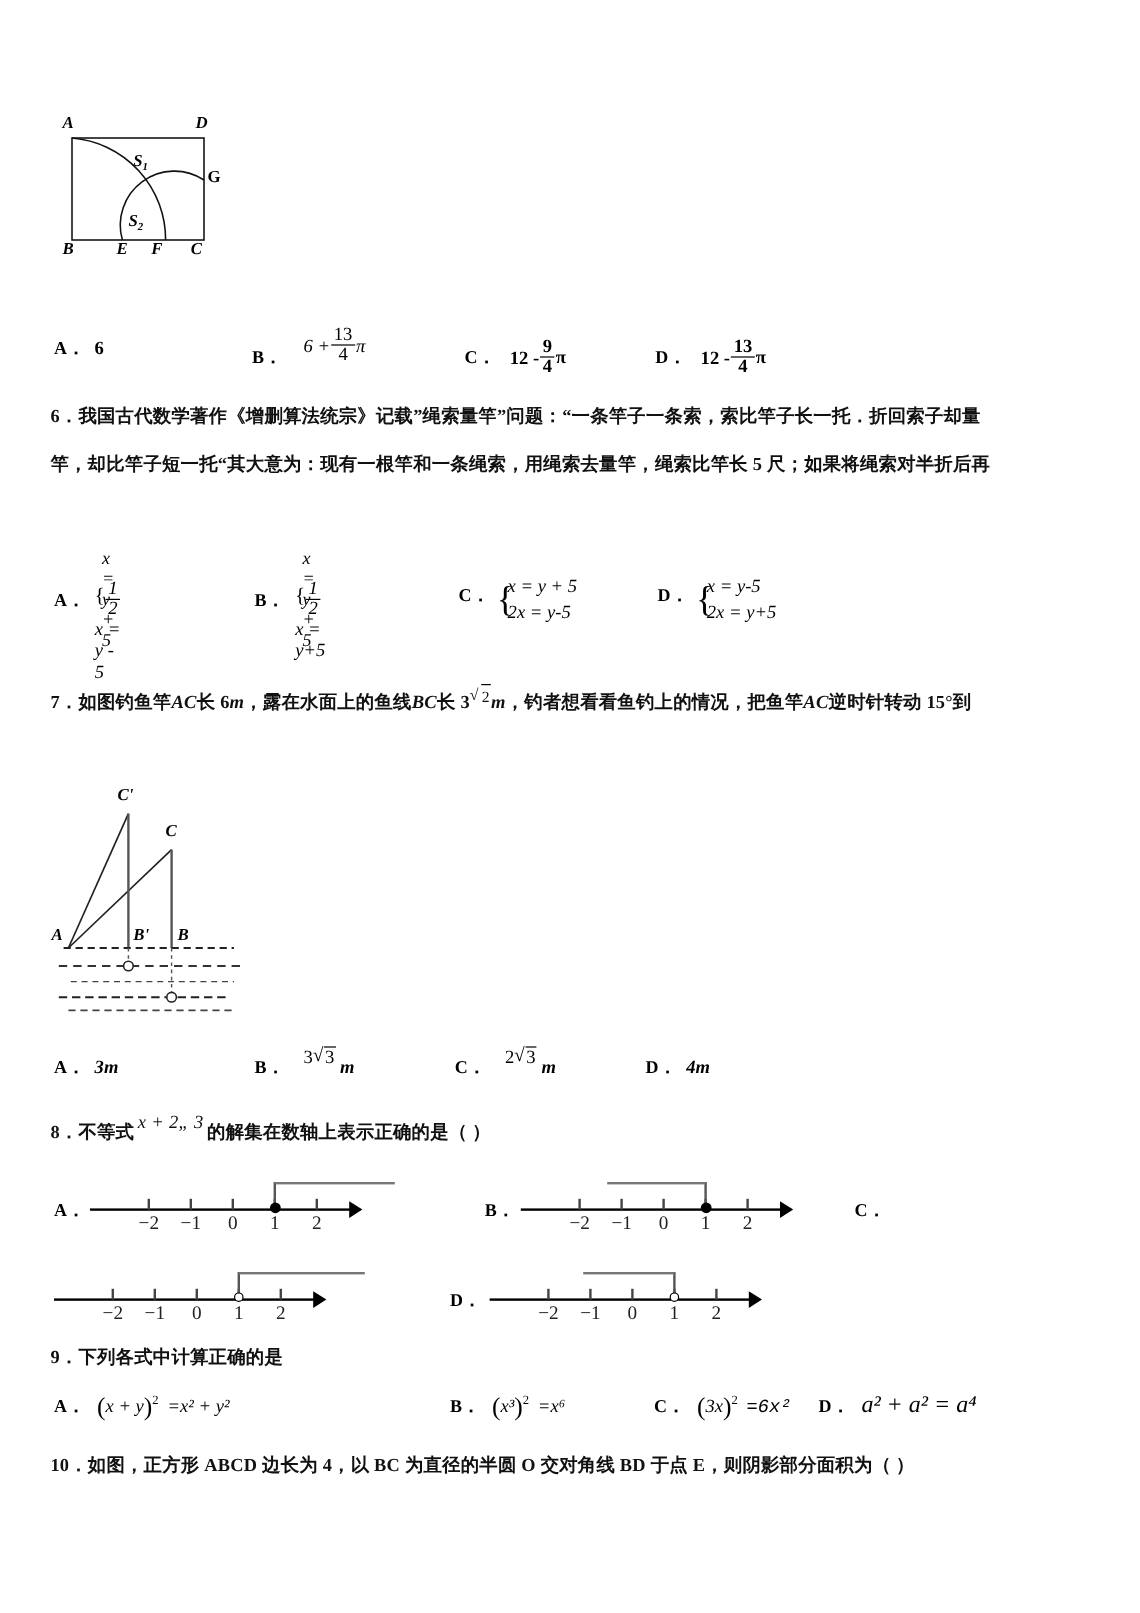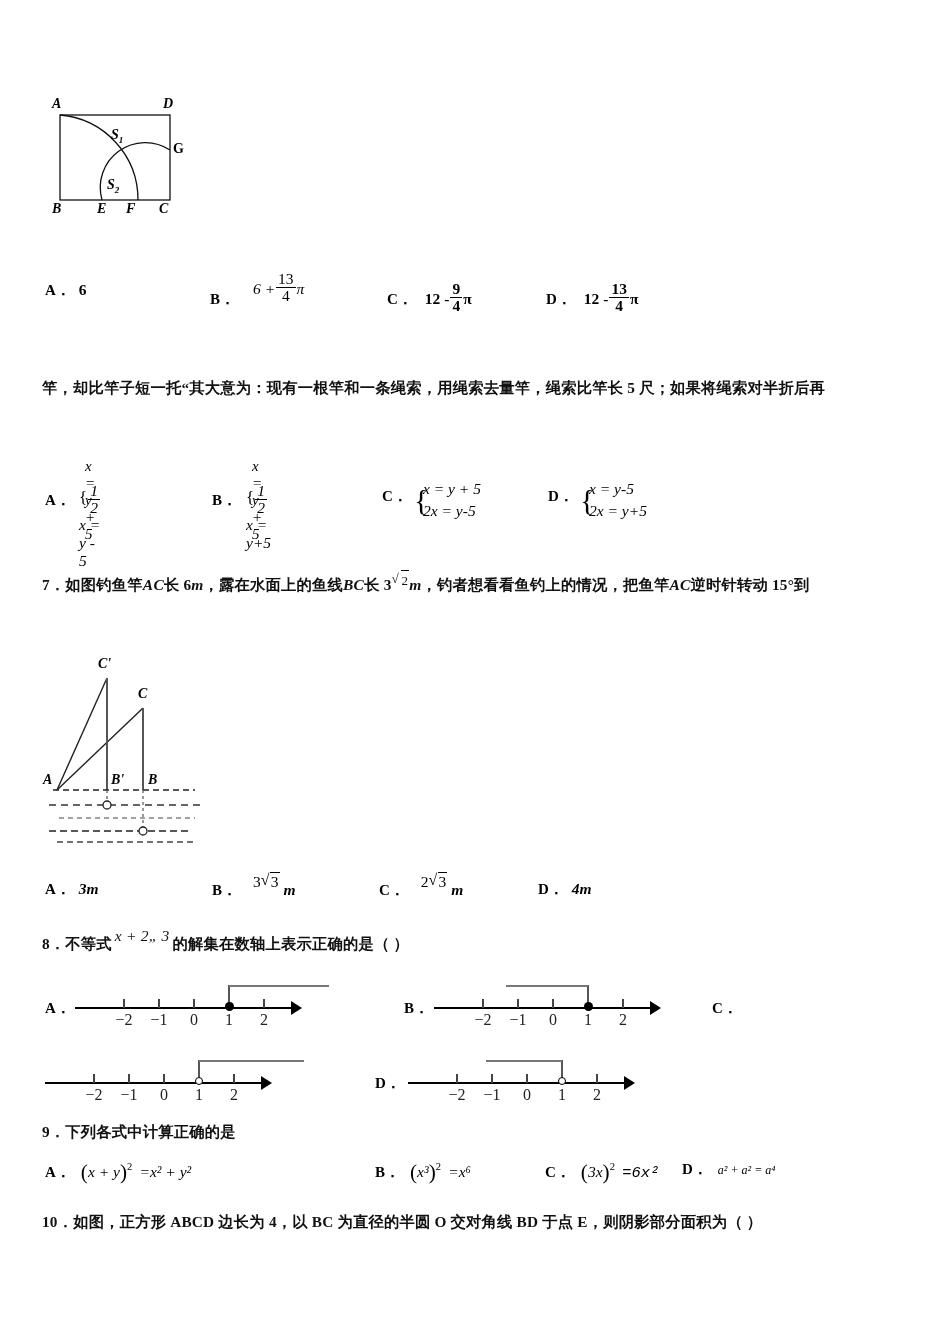--- a/index.html
+++ b/index.html
@@ -211,20 +211,21 @@
   <div class="abs" style="left:387px; top:281px;">
     <span class="opt-label">C．</span>
     <span class="mathb" style="margin-left:8px;">12 -</span><span class="frac" style="font-weight:bold;"><span class="num">9</span><span class="den">4</span></span><span class="mathb">π</span>
   </div>
 
   <div class="abs" style="left:546px; top:281px;">
     <span class="opt-label">D．</span>
     <span class="mathb" style="margin-left:8px;">12 -</span><span class="frac" style="font-weight:bold;"><span class="num">13</span><span class="den">4</span></span><span class="mathb">π</span>
   </div>
 
+  <div class="abs qtext" style="left:42px; top:338px; line-height:20px;">6．我国古代数学著作《增删算法统宗》记载”绳索量竿”问题：“一条竿子一条索，索比竿子长一托．折回索子却量</div>
   <div class="abs qtext" style="left:42px; top:378px; line-height:20px;">竿，却比竿子短一托“其大意为：现有一根竿和一条绳索，用绳索去量竿，绳索比竿长 5 尺；如果将绳索对半折后再</div>
 
   <div class="abs" style="left:45px; top:458px;">
     <div class="abs mathi" style="left:40px; top:0px; font-size:15px;">x = y + 5</div>
     <div class="abs opt-label" style="left:0px; top:33px;">A．</div>
     <div class="abs" style="left:34px; top:25px;">
       <span class="plain" style="font-size:17px; position:relative; top:-3px;">{</span><span class="frac" style="font-style:italic;"><span class="num">1</span><span class="den">2</span></span><span class="mathi">x = y - 5</span>
     </div>
   </div>
 
@@ -423,18 +424,18 @@
   <div class="abs" style="left:545px; top:1158px;">
     <span class="opt-label">C．</span>
     <span class="plain" style="margin-left:6px; font-size:17px;">
       <span style="font-size:1.25em; position:relative; top:2px;">(</span><span class="mathi">3x</span><span style="font-size:1.25em; position:relative; top:2px;">)</span><span class="ex" style="font-size:0.62em; vertical-align:super;">2</span>
       <span class="mathi" style="margin-left:3px;font-family:Liberation Mono, monospace;">=<span>6x²</span></span>
     </span>
   </div>
 
   <div class="abs" style="left:682px; top:1160px;">
     <span class="opt-label">D．</span>
-    <span class="mathi" style="margin-left:6px; font-size:12px;">a² + a² = a⁴</span>
+    <span class="mathi" style="margin-left:6px; font-size:20px;">a² + a² = a⁴</span>
   </div>
 
   <div class="abs qtext" style="left:42px; top:1212px; line-height:20px;">10．如图，正方形 ABCD 边长为 4，以 BC 为直径的半圆 O 交对角线 BD 于点 E，则阴影部分面积为（    ）</div>
 
 </div>
 
 </body></html>

